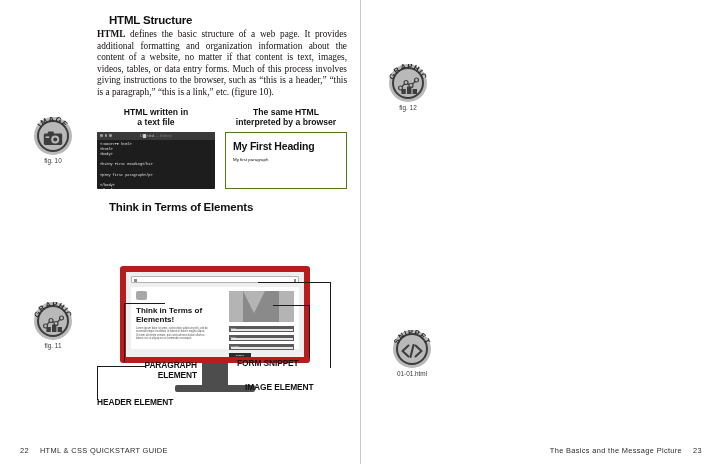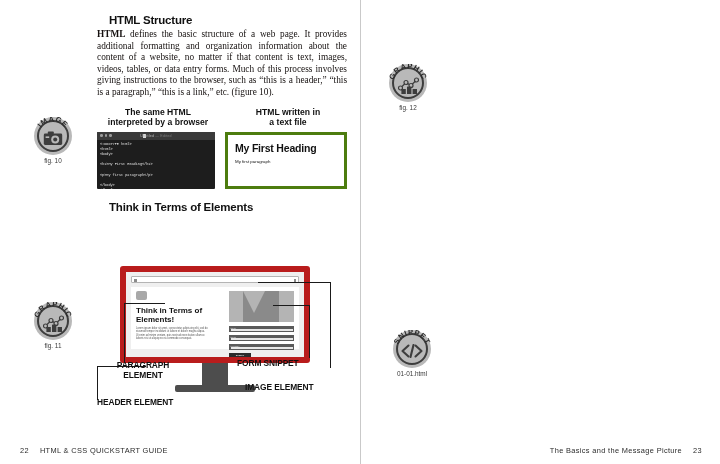--- a/index.html
+++ b/index.html
@@ -82,21 +82,21 @@
   }
   .editor .code {
     font-family:"Liberation Mono", monospace;
     font-size:3.5px; line-height:5.2px;
     color:#e2e2e2; padding:2px 3px 0 3px;
     white-space:pre;
   }
   .browserpane {
     width:122px; height:57px;
     background:#ffffff;
-    border:3px solid #4d7c0f;
+    border:1px solid #4d7c0f;
     padding:7px 7px 0 7px;
   }
   .browserpane .h1 {
     font-family:"Liberation Sans", sans-serif;
     font-weight:bold; font-size:10.5px; color:#111; margin:0 0 5px 0;
     letter-spacing:-0.2px;
   }
   .browserpane .p {
     font-family:"Liberation Sans", sans-serif;
     font-size:4.4px; color:#111; margin:0;
@@ -222,24 +222,24 @@
 
   <div class="page page-left">
 
     <div class="lcol">
 
       <h2 class="sec">HTML Structure</h2>
       <p class="body"><span class="bi">HTML</span><span> defines the basic structure of a web page. It provides additional formatting and organization information about the content of a website, no matter if that content is text, images, videos, tables, or data entry forms. Much of this process involves giving instructions to the browser, such as “this is a header,” “this is a paragraph,” “this is a link,” etc. (figure 10).</span></p>
 
       <div class="fig10">
         <div class="heads">
+          <div class="head a" style="white-space:pre-line">HTML written in
+a text file</div>
           <div class="head b" style="white-space:pre-line">The same HTML
 interpreted by a browser</div>
-          <div class="head a" style="white-space:pre-line">HTML written in
-a text file</div>
         </div>
         <div class="panes">
 
           <div class="editor">
             <div class="tbar">
               <span class="dot"></span>
               <span class="dot"></span>
               <span class="dot"></span>
               <span class="tbar-doc"></span>
               <span class="tbar-title"><span>Untitled</span> <span class="grey">— Edited</span></span>
@@ -308,21 +308,21 @@
 
       <div class="leader" style="left:0px;  top:101px; width:1px;  height:34px;"></div>
       <div class="leader" style="left:0px;  top:101px; width:49px; height:1px;"></div>
       <div class="leader" style="left:27px; top:38px;  width:1px;  height:59px;"></div>
       <div class="leader" style="left:27px; top:38px;  width:41px; height:1px;"></div>
       <div class="leader" style="left:212px;top:40px;  width:1px;  height:53px;"></div>
       <div class="leader" style="left:176px;top:40px;  width:37px; height:1px;"></div>
       <div class="leader" style="left:233px;top:17px;  width:1px;  height:86px;"></div>
       <div class="leader" style="left:161px;top:17px;  width:73px; height:1px;"></div>
 
-      <div class="calloutlbl" style="left:10px; top:95px; white-space:pre-line; text-align:center; width:72px;">PARAGRAPH
+      <div class="calloutlbl" style="left:28px; top:95px; white-space:pre-line; text-align:right; width:72px;">PARAGRAPH
 ELEMENT</div>
       <div class="calloutlbl" style="left:0px; top:132px;">HEADER ELEMENT</div>
       <div class="calloutlbl" style="left:140px; top:93px;">FORM SNIPPET</div>
       <div class="calloutlbl" style="left:148px; top:117px;">IMAGE ELEMENT</div>
     </div>
 
     <div class="badge" style="left:24px; top:117px;">
       <div class="ring">
         <svg class="arc" viewBox="0 0 38 38">
           <defs>

